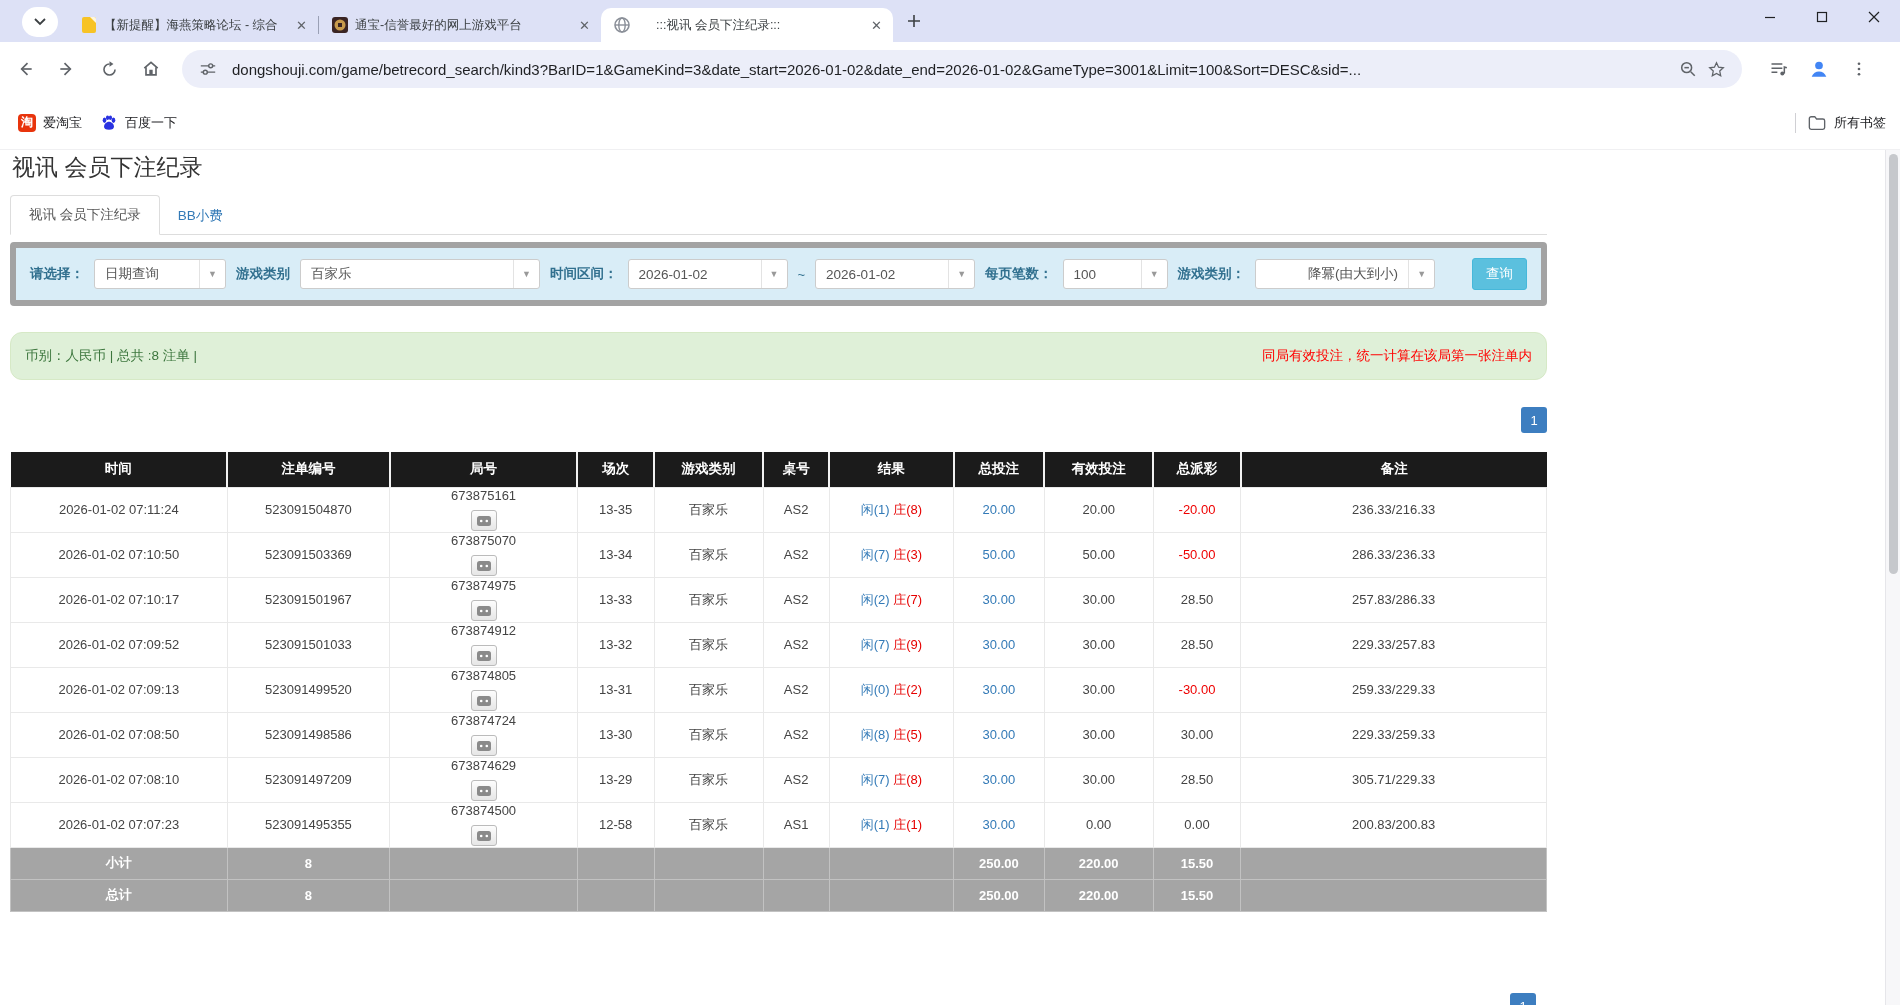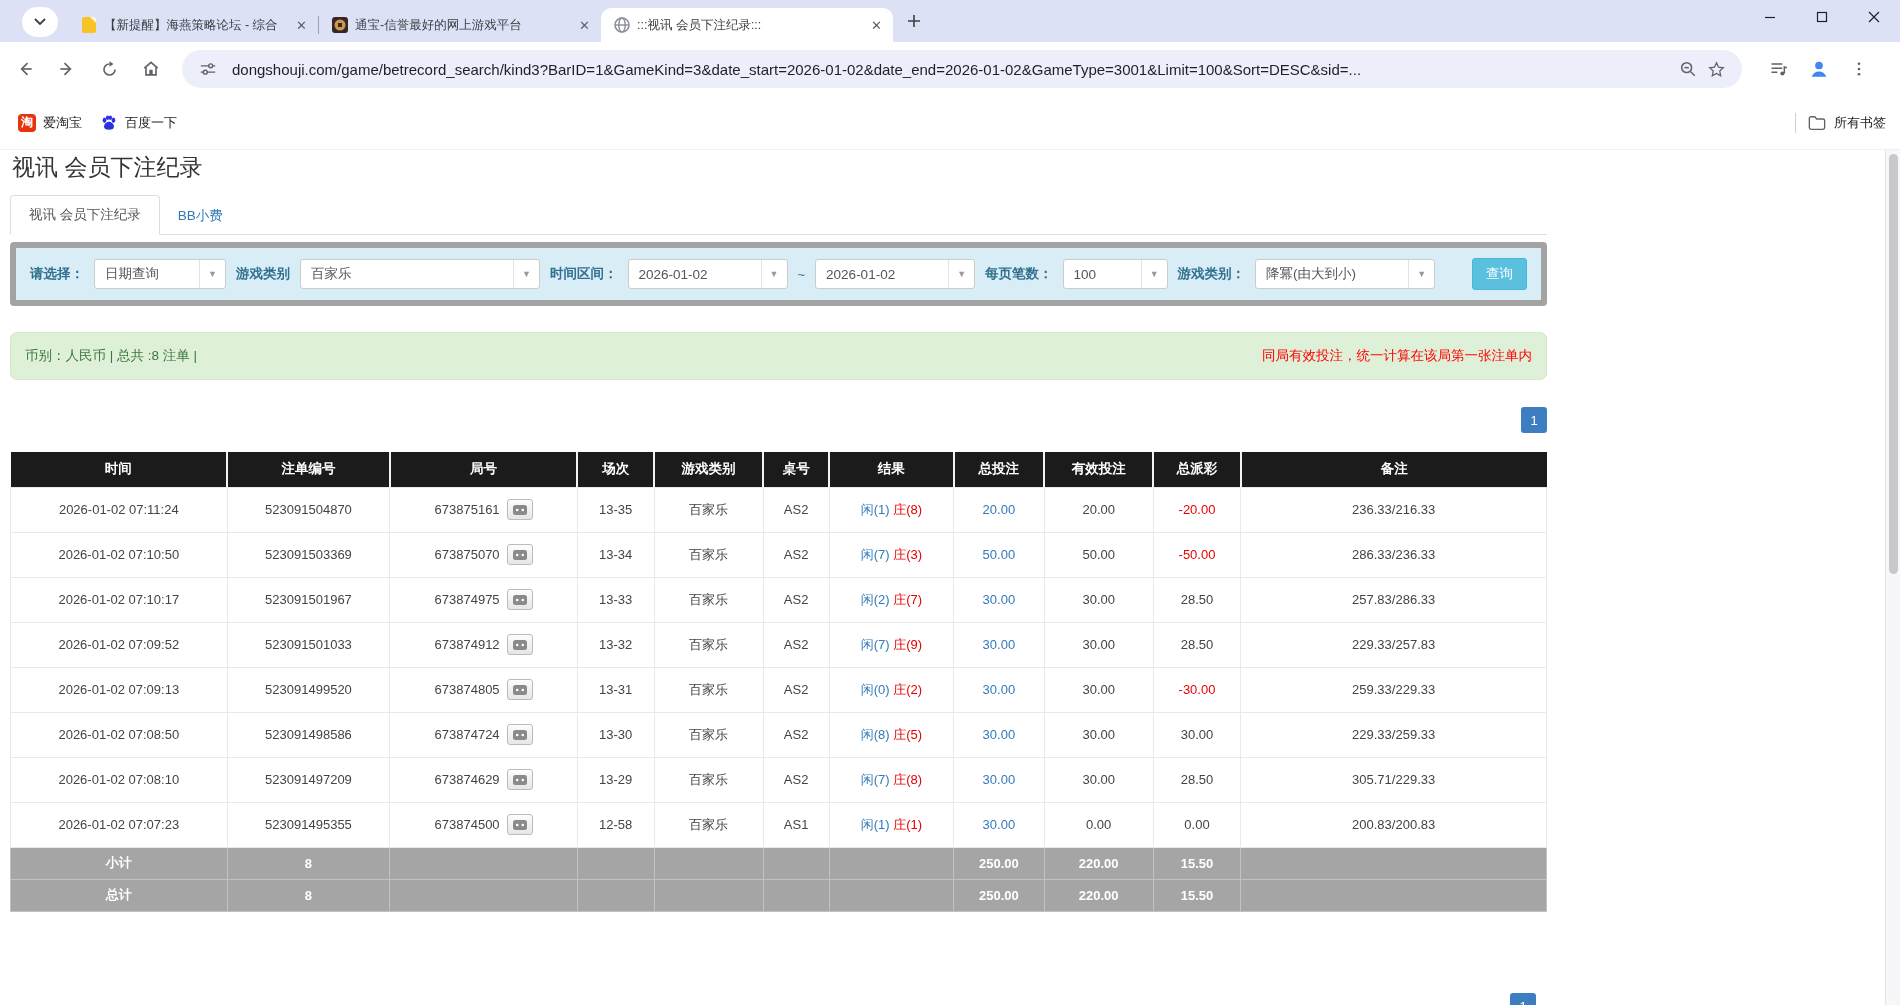--- a/index.html
+++ b/index.html
@@ -10,21 +10,21 @@
   
   .tabstrip { position:absolute; left:0; top:0; width:100%; height:42px;
     background:#dde1f6; display:flex; align-items:flex-end; }
   .tab-search-btn { width:36px; height:30px; margin:0 10px 5px 22px; border-radius:15px;
     background:#fff; display:flex; align-items:center; justify-content:center; cursor:pointer; }
   .tab { height:34px; display:flex; align-items:center; padding:0 8px 0 12px;
     font-size:12.5px; color:#3c4043; position:relative; }
   .tab .title { flex:1; white-space:nowrap; overflow:hidden; margin:0 6px; }
   .tab.inactive { width:250px; }
   .tab.inactive.w2 { width:282px; }
-  .tab.active { width:292px; background:#fff; border-radius:10px 10px 0 0; }
+  .tab.active { width:292px; background:#fff; border-radius:10px 10px 0 0;gap:19px; }
   .tab-sep { width:1px; height:18px; background:#9aa0b5; margin-bottom:8px; }
   .tab-close { width:17px; height:17px; border-radius:50%; display:flex; align-items:center;
     justify-content:center; color:#5f6368; font-size:13px; cursor:pointer; flex:none; }
   .favicon { width:18px; height:18px; flex:none; }
   .newtab-btn { width:26px; height:26px; margin:0 0 8px 8px; display:flex; align-items:center;
     justify-content:center; }
   .win-controls { position:absolute; right:0; top:0; height:34px; display:flex; }
   .win-btn { width:52px; height:34px; display:flex; align-items:center; justify-content:center;
     color:#202124; }
 
@@ -59,41 +59,41 @@
 
   .filterbar { margin-top:7px; background:#d9edf7; border:6px solid #a3a3a3; border-radius:4px;
     padding:10px 14px; display:flex; align-items:center; gap:10px; }
   .flabel { font-size:13.5px; font-weight:bold; color:#31708f; white-space:nowrap; }
   .tilde { font-size:13px; color:#31708f; }
   .select { height:30px; background:#fff; border:1px solid #ccc; border-radius:3px;
     display:flex; align-items:center; cursor:pointer; }
   .sel-val { flex:1; padding:0 10px; font-size:13.5px; color:#555; white-space:nowrap; overflow:hidden; }
   .sel-arrow { width:26px; height:100%; border-left:1px solid #e3e3e3; display:flex;
     align-items:center; justify-content:center; font-size:9px; color:#999; }
-  .w132{width:132px;} .w240{width:240px;} .w160{width:160px;gap:43px;} .w105{width:105px;} .w180{width:180px;}
+  .w132{width:132px;} .w240{width:240px;} .w160{width:160px;gap:43px;} .w105{width:105px;} .w180{width:180px;text-align:right;}
   .search-btn { margin-left:auto; background:#5bc0de; border:1px solid #46b8da; color:#fff;
     font-size:13.5px; padding:6px 13px; border-radius:3px; cursor:pointer;
     font-family:inherit; }
 
-  .summarybar { margin-top:26px; background:#dff0d8; border:1px solid #d6e9c6; border-radius:7px;
+  .summarybar { margin-top:26px; background:#dff0d8; border:1px solid #d6e9c6; border-radius:12px;
     padding:14px 14px; display:flex; justify-content:space-between; align-items:center; }
   .summary-left { font-size:13.5px; color:#3c763d; }
   .summary-right { font-size:13.5px; color:#ff0000; }
 
   .pagerow { margin-top:27px; height:26px; display:flex; justify-content:flex-end; }
   .page-btn { min-width:26px; height:26px; background:#3d7ec0; color:#fff; font-size:13px;
     display:flex; align-items:center; justify-content:center; border-radius:3px; cursor:pointer; }
 
   table.bet { width:100%; border-collapse:collapse; margin-top:19px; table-layout:fixed; }
   table.bet thead th { background:#1b1b1b; color:#fff; font-size:13.5px; font-weight:bold;
     height:35px; }
   table.bet thead th + th { border-left:2px solid #f2f2f2; }
   table.bet tbody td { height:45px; border:1px solid #e9e9e9; text-align:center;
     font-size:13px; color:#444; }
-  table.bet .round-wrap { display:inline-flex; align-items:center; gap:7px; }
+  table.bet .round-wrap { display:inline-flex; align-items:center; gap:7px;flex-direction:column; }
   .round-btn { width:26px; height:21px; border:1px solid #bbb; border-radius:3px;
     background:linear-gradient(#fdfdfd,#e6e6e6); display:inline-flex; align-items:center;
     justify-content:center; cursor:pointer; }
   .res-player { color:#337ab7; }
   .res-banker { color:#e60000; }
   .link-val { color:#337ab7; cursor:pointer; }
   .neg { color:#ee0000; }
   table.bet tr.foot td { background:#a5a5a5; color:#fff; font-weight:bold; height:32px;
     border:1px solid #c2c2c2; font-size:13px; text-align:center; }
 

